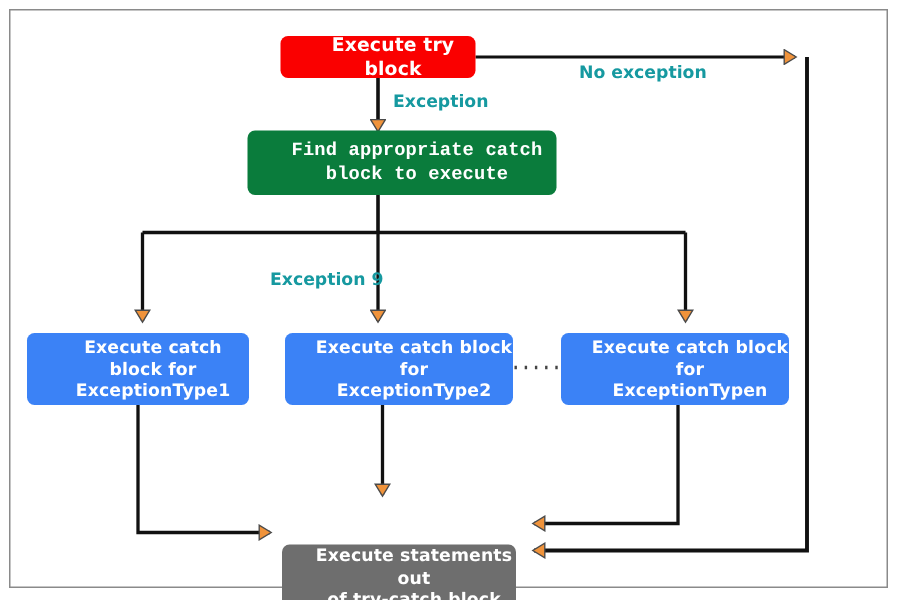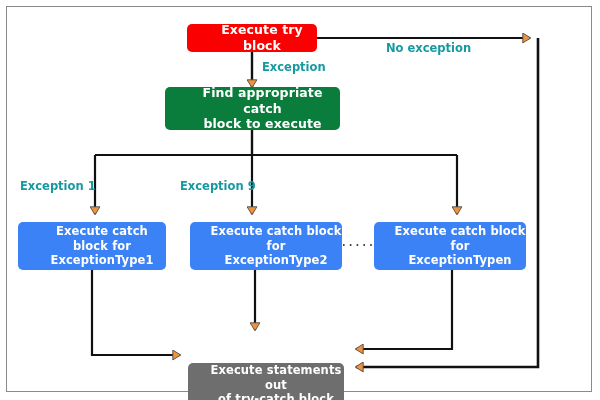--- a/index.html
+++ b/index.html
@@ -114,21 +114,21 @@
 
     <path d="M 255 270 L 255 330" stroke="#111111" stroke-width="2.2" fill="none" marker-end="url(#ah-down)"></path>
 
     <path d="M 452 270 L 452 349 L 356 349" stroke="#111111" stroke-width="2.2" fill="none" marker-end="url(#ah-left)"></path>
   </svg>
 
   <div class="node node-try" style="left:187px; top:24px; width:130px; height:28px;">
     <span>Execute try block</span>
   </div>
 
-  <div class="node node-find" style="left:165px; top:87px; width:175px; height:43px;">
+  <div class="node node-find" style="left:165px; top:87px; width:206px; height:43px;font-family:Liberation Mono, monospace;">
     <div>
       <span>Find appropriate catch</span>
       <span>block to execute</span>
     </div>
   </div>
 
   <div class="node node-catch" style="left:18px; top:222px; width:148px; height:48px;">
     <div>
       <span>Execute catch block for</span>
       <span>ExceptionType1</span>
@@ -157,22 +157,19 @@
   </div>
 
   <div class="edge-label" style="left:386px; top:41px;text-align:right;">
     <span>No exception</span>
   </div>
 
   <div class="edge-label" style="left:262px; top:60px;text-align:center;">
     <span>Exception</span>
   </div>
 
-  <div class="edge-label" style="left:20px; top:179px;">
-    <span>Exception 1</span>
-  </div>
 
   <div class="edge-label" style="left:180px; top:179px;">
     <span>Exception 9</span>
   </div>
 
 
 </div>
 
 </body></html>

